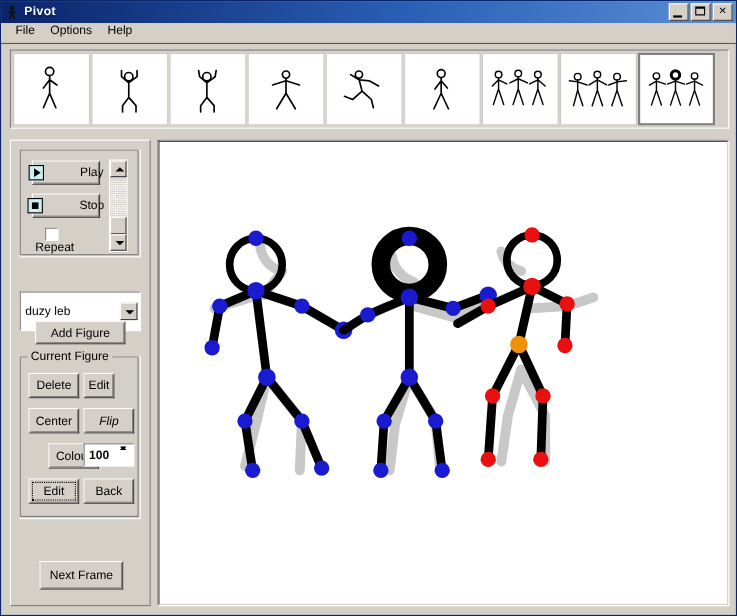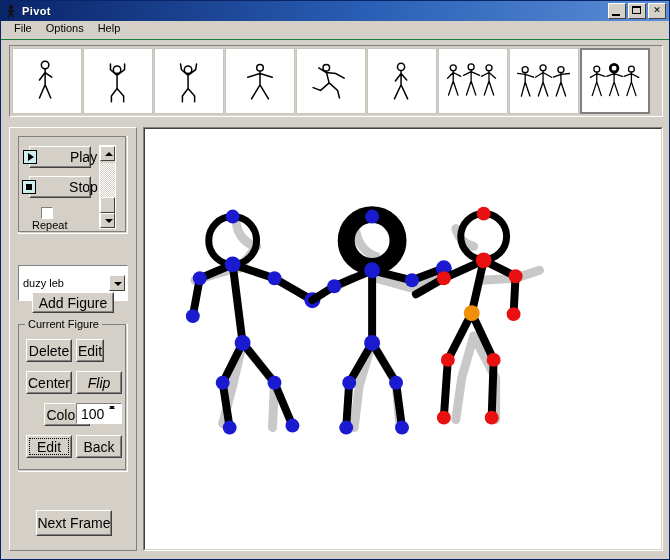--- a/index.html
+++ b/index.html
@@ -51,21 +51,21 @@
              background:#d4d0c8;
              border-top:1px solid #fff;border-left:1px solid #fff;
              border-right:1px solid #808080;border-bottom:1px solid #808080;
              box-sizing:border-box;}
   .group{position:absolute;border:1px solid #fff;box-sizing:border-box;}
   .group:before{content:"";position:absolute;left:-1px;top:-1px;right:1px;bottom:1px;
                 border:1px solid #808080;pointer-events:none;}
   .group-lbl{position:absolute;top:-7px;left:6px;background:#d4d0c8;padding:0 3px;
              font-size:11px;color:#000;z-index:2;}
 
-  .btn{background:#d4d0c8;font-size:14px;color:#000;text-align:center;
+  .btn{background:#d4d0c8;font-size:11px;color:#000;text-align:center;
        border-top:1px solid #fff;border-left:1px solid #fff;
        border-right:1px solid #404040;border-bottom:1px solid #404040;
        box-sizing:border-box;position:absolute;
        display:flex;align-items:center;justify-content:center;gap:28px;}
   .btn .inner{position:absolute;left:0;top:0;right:0;bottom:0;
               border:1px solid #d4d0c8;border-right-color:#808080;border-bottom-color:#808080;
               pointer-events:none;}
   .btn.focus .focusring{position:absolute;left:2px;top:2px;right:2px;bottom:2px;
               border:1px dotted #000;pointer-events:none;}
 
@@ -107,21 +107,21 @@
         border-right:1px solid #404040;border-bottom:1px solid #404040;
         box-sizing:border-box;position:relative;}
   .combo .arrow:after{content:"";position:absolute;left:4px;top:6px;width:0;height:0;
         border-top:4px solid #000;border-left:4px solid transparent;border-right:4px solid transparent;}
 
   
   .spin{position:absolute;background:#fff;box-sizing:border-box;
         border-top:1px solid #808080;border-left:1px solid #808080;
         border-right:1px solid #fff;border-bottom:1px solid #fff;
         display:flex;align-items:center;}
-  .spin .val{font-size:14px;padding-left:4px;flex:1;color:#000;}
+  .spin .val{font-size:11px;padding-left:4px;flex:1;color:#000;font-weight:bold;}
   .spin .ud{width:14px;height:100%;flex:none;position:relative;margin-right:1px;}
   .spin .ud .u{top:1px;} .spin .ud .d{top:9px;}
   .spin .ud .u:after{content:"";position:absolute;left:3px;top:2px;width:0;height:0;
         border-bottom:3px solid #000;border-left:3px solid transparent;border-right:3px solid transparent;}
   .spin .ud .d:after{content:"";position:absolute;left:3px;top:2px;width:0;height:0;
         border-top:3px solid #000;border-left:3px solid transparent;border-right:3px solid transparent;}
 
   
   .canvaswrap{position:absolute;left:142px;top:126px;width:520px;height:424px;
               background:#fff;box-sizing:border-box;

